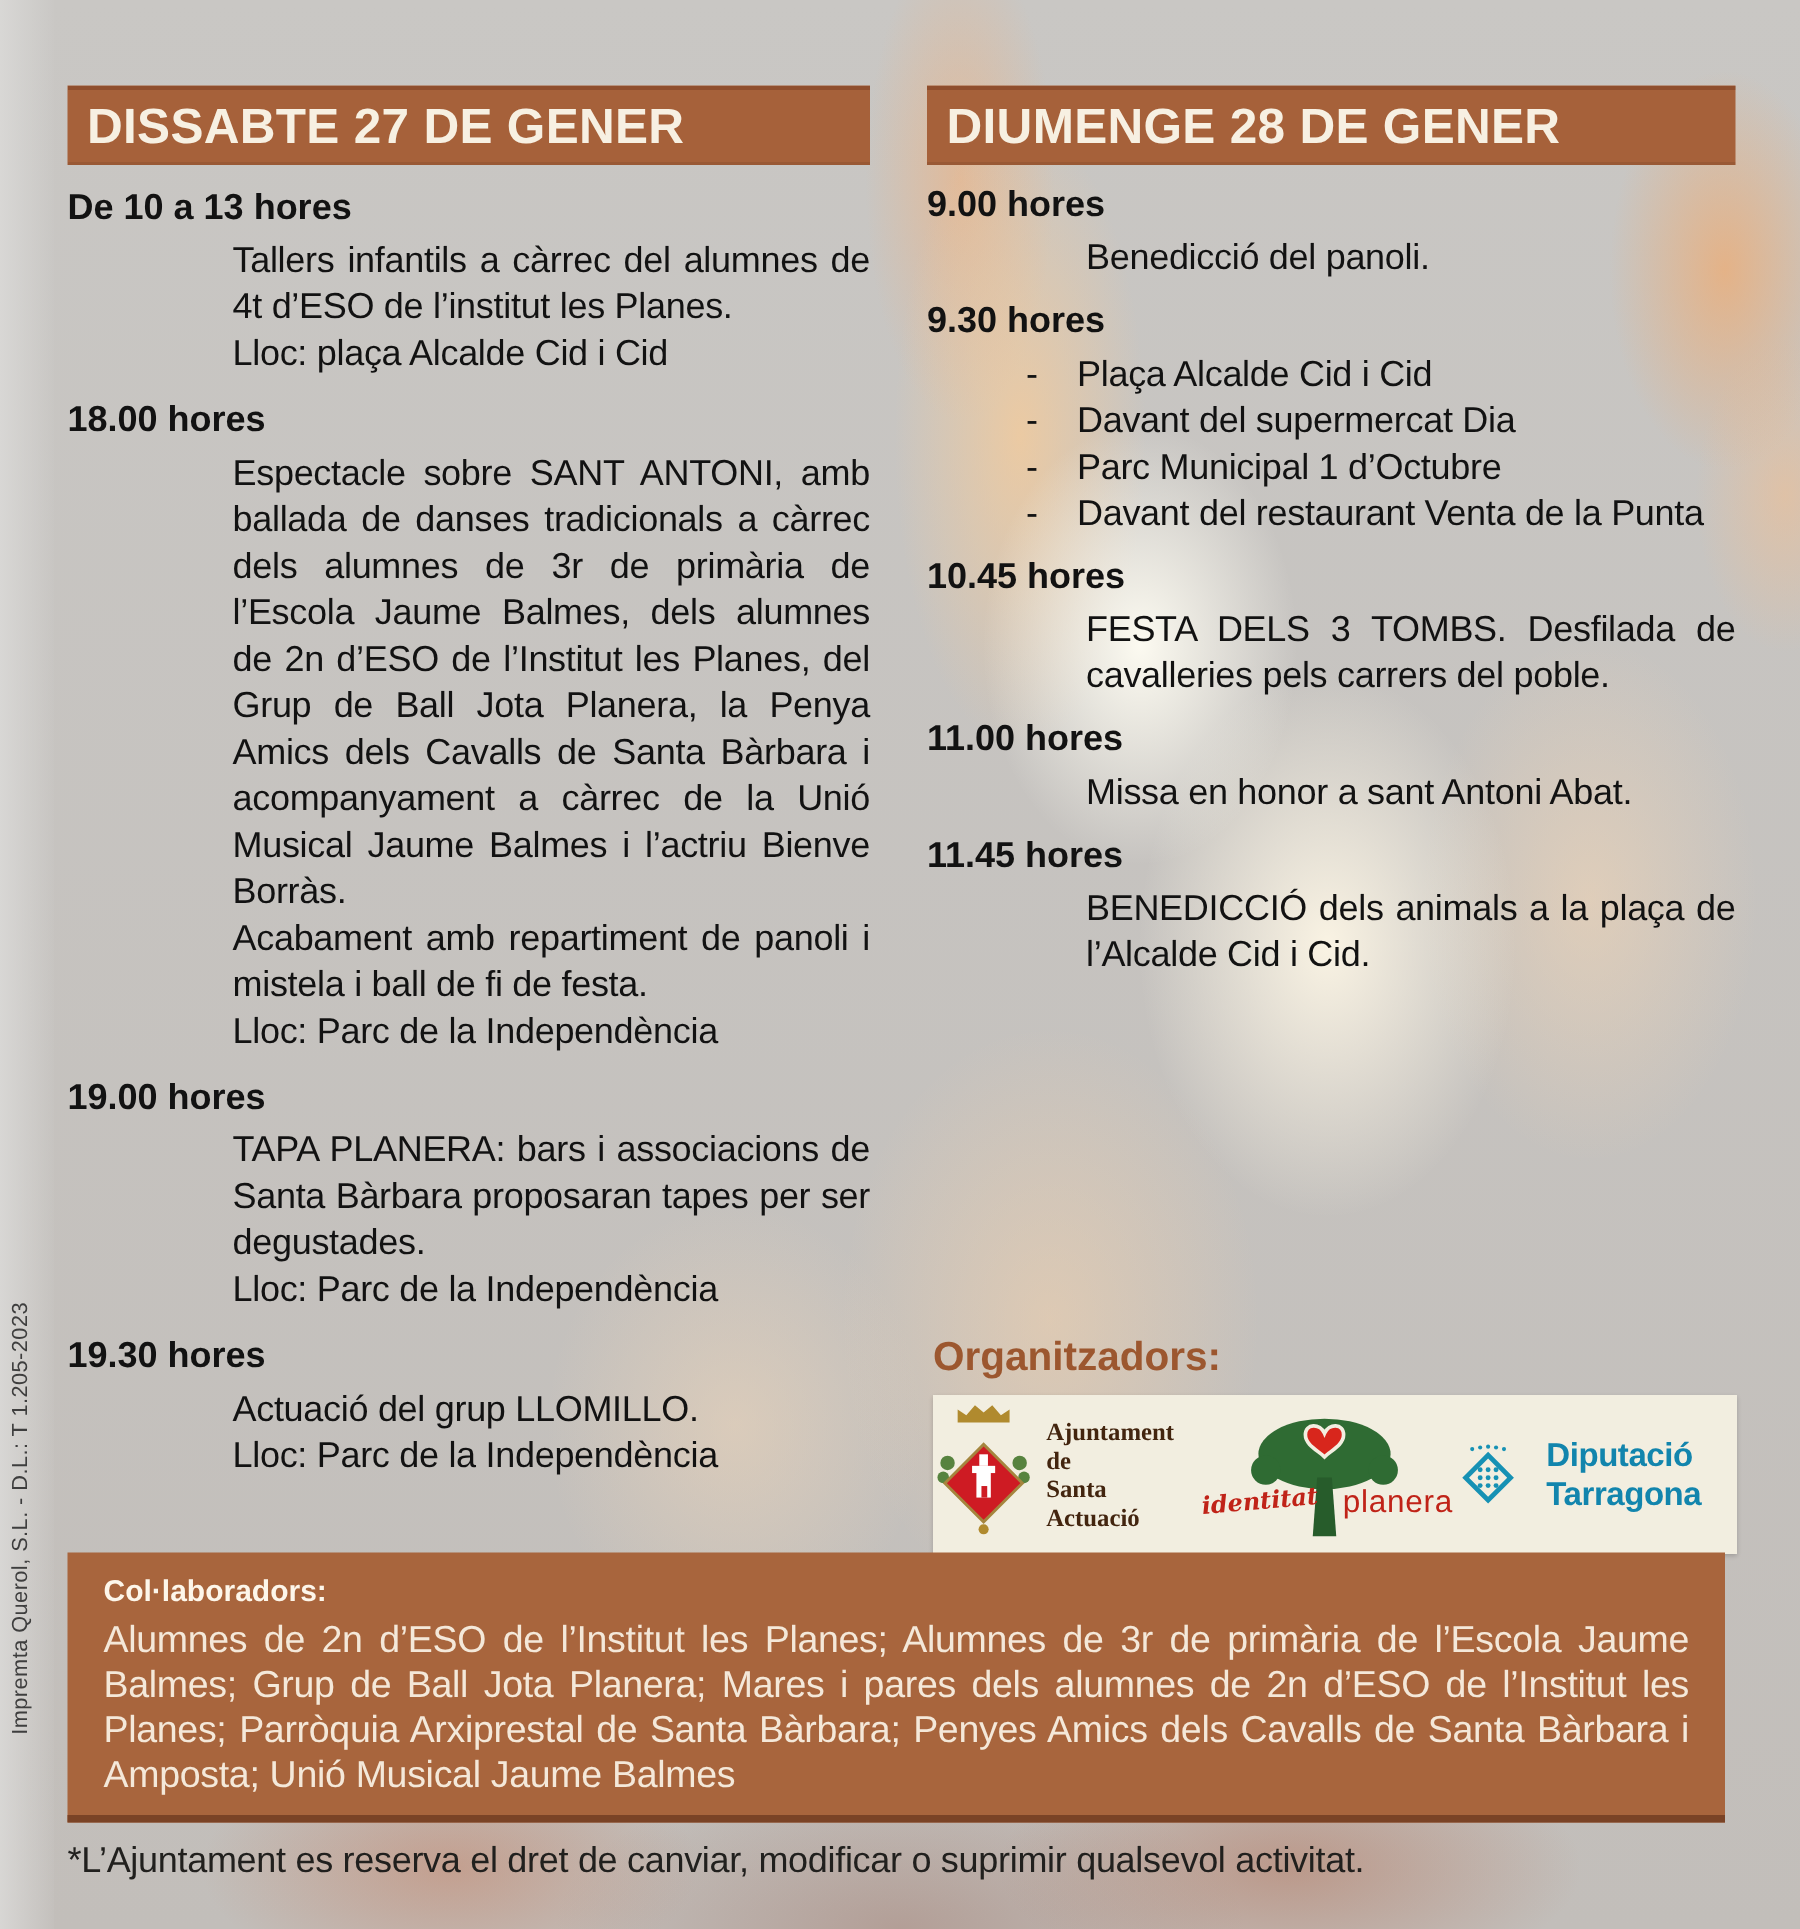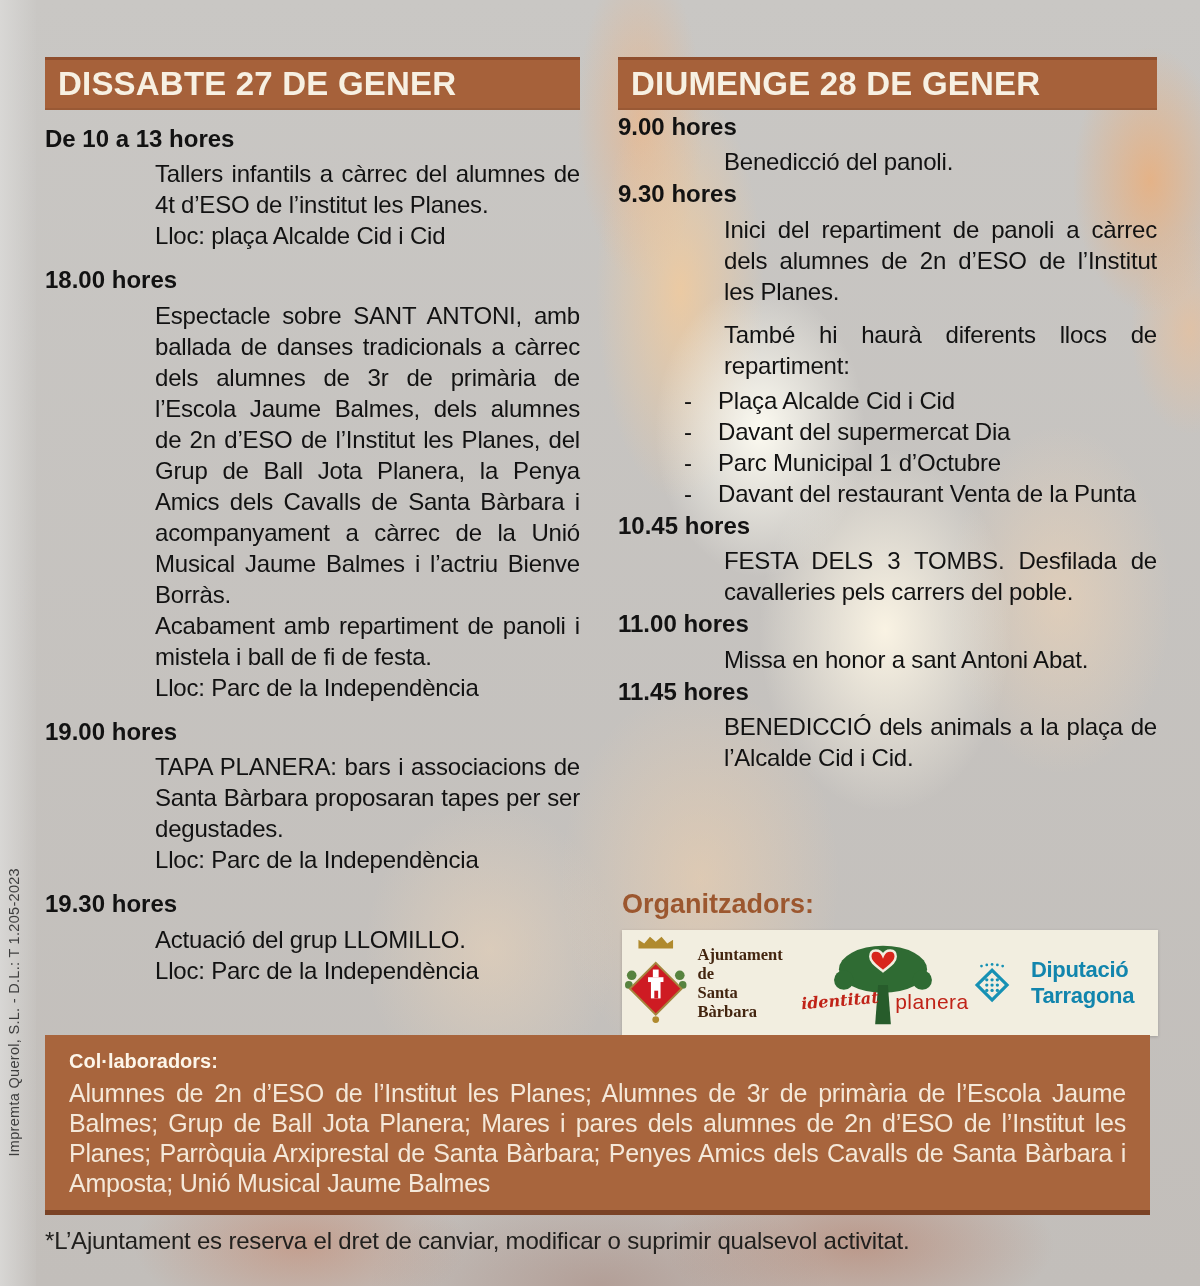--- a/index.html
+++ b/index.html
@@ -26,21 +26,21 @@
     background:linear-gradient(90deg,rgba(218,217,215,0.9),rgba(205,204,202,0.15));}
   .credit{position:absolute;left:6px;top:868px;z-index:3;font-size:14.5px;color:#3e3e3e;
     writing-mode:vertical-rl;transform:rotate(180deg);letter-spacing:0.3px;white-space:nowrap;}
   .col{position:absolute;top:57px;}
   .col-left{left:45px;width:535px;}
   .col-right{left:618px;width:539px;}
   .daybar{height:53px;display:flex;align-items:center;padding-left:13px;box-sizing:border-box;
     background:#a6613a;color:#f7f0e2;font-weight:bold;font-size:33px;letter-spacing:0.2px;
     box-shadow:inset 0 3px 0 rgba(91,38,18,0.3), inset 0 -2px 0 rgba(0,0,0,0.08);text-align:center;}
   .time{font-weight:bold;font-size:24px;line-height:1.1;color:#121212;margin:16px 0 6px;}
-  .col-right .time{margin-top:4px;}
+  .col-right .time{margin-top:14px;}
   .body{margin-left:110px;}
   .col-right .body{margin-left:106px;}
   p.line{margin:0;text-align:justify;font-size:24px;line-height:31px;letter-spacing:-0.2px;color:#121212;}
   p.line.gap-top{margin-top:12px;}
   .bullets{margin:4px 0 0 58px;}
   .bullet{display:flex;}
   .dash{width:42px;box-sizing:border-box;padding-left:8px;font-size:24px;line-height:31px;color:#121212;}
   .bullet p{flex:1;margin:0;text-align:justify;font-size:24px;line-height:31px;letter-spacing:-0.2px;}
   .organizers{position:absolute;left:622px;top:889px;width:536px;z-index:2;}
   .org-label{font-weight:bold;font-size:27px;color:#9c572f;margin-bottom:10px;}
@@ -115,24 +115,20 @@
 
     <div class="event">
       <div class="time">9.00 hores</div>
       <div class="body">
         <p class="line">Benedicció del panoli.</p>
       </div>
     </div>
 
     <div class="event">
       <div class="time">9.30 hores</div>
-      <div class="body">
-        <p class="line">Inici del repartiment de panoli a càrrec dels alumnes de 2n d’ESO de l’Institut les Planes.</p>
-        <p class="line gap-top">També hi haurà diferents llocs de repartiment:</p>
-      </div>
       <div class="bullets">
         <div class="bullet">
           <span class="dash">-</span>
           <p>Plaça Alcalde Cid i Cid</p>
         </div>
         <div class="bullet">
           <span class="dash">-</span>
           <p>Davant del supermercat Dia</p>
         </div>
         <div class="bullet">
@@ -181,21 +177,21 @@
             <circle cx="60" cy="54" r="4" fill="#57833f"></circle>
           <rect x="13" y="39" width="38" height="38" transform="rotate(45 32 58)" fill="#ce1b23" stroke="#a5853e" stroke-width="2"></rect>
           <rect x="27" y="50" width="10" height="18" fill="#fff"></rect>
           <rect x="24" y="46" width="16" height="5" fill="#fff"></rect>
           <rect x="29" y="38" width="6" height="8" fill="#fff"></rect>
           <rect x="30.5" y="60" width="4" height="8" fill="#ce1b23"></rect>
           <circle cx="32" cy="90" r="3.5" fill="#b08a2e"></circle>
         </svg>
         <div class="aj-text">
           <span>Ajuntament de</span><br>
-          <span>Santa Bàrbara</span>
+          <span>Santa Actuació</span>
         </div>
       </div>
 
       <div class="logo-planera">
         <svg width="108" height="94" viewBox="0 0 110 96">
           <ellipse cx="55" cy="34" rx="45" ry="24" fill="#2f6b33"></ellipse>
           <circle cx="15" cy="45" r="10" fill="#2f6b33"></circle>
             <circle cx="95" cy="45" r="10" fill="#2f6b33"></circle>
           <path d="M50 50 L47 90 L63 90 L60 50 Z" fill="#275c2b"></path>
           <path d="M55 20 c3 -7 13 -7 13 1 c0 7 -9 11 -13 15 c-4 -4 -13 -8 -13 -15 c0 -8 10 -8 13 -1 z" fill="#d8261c" stroke="#f2eee0" stroke-width="2.5"></path>

